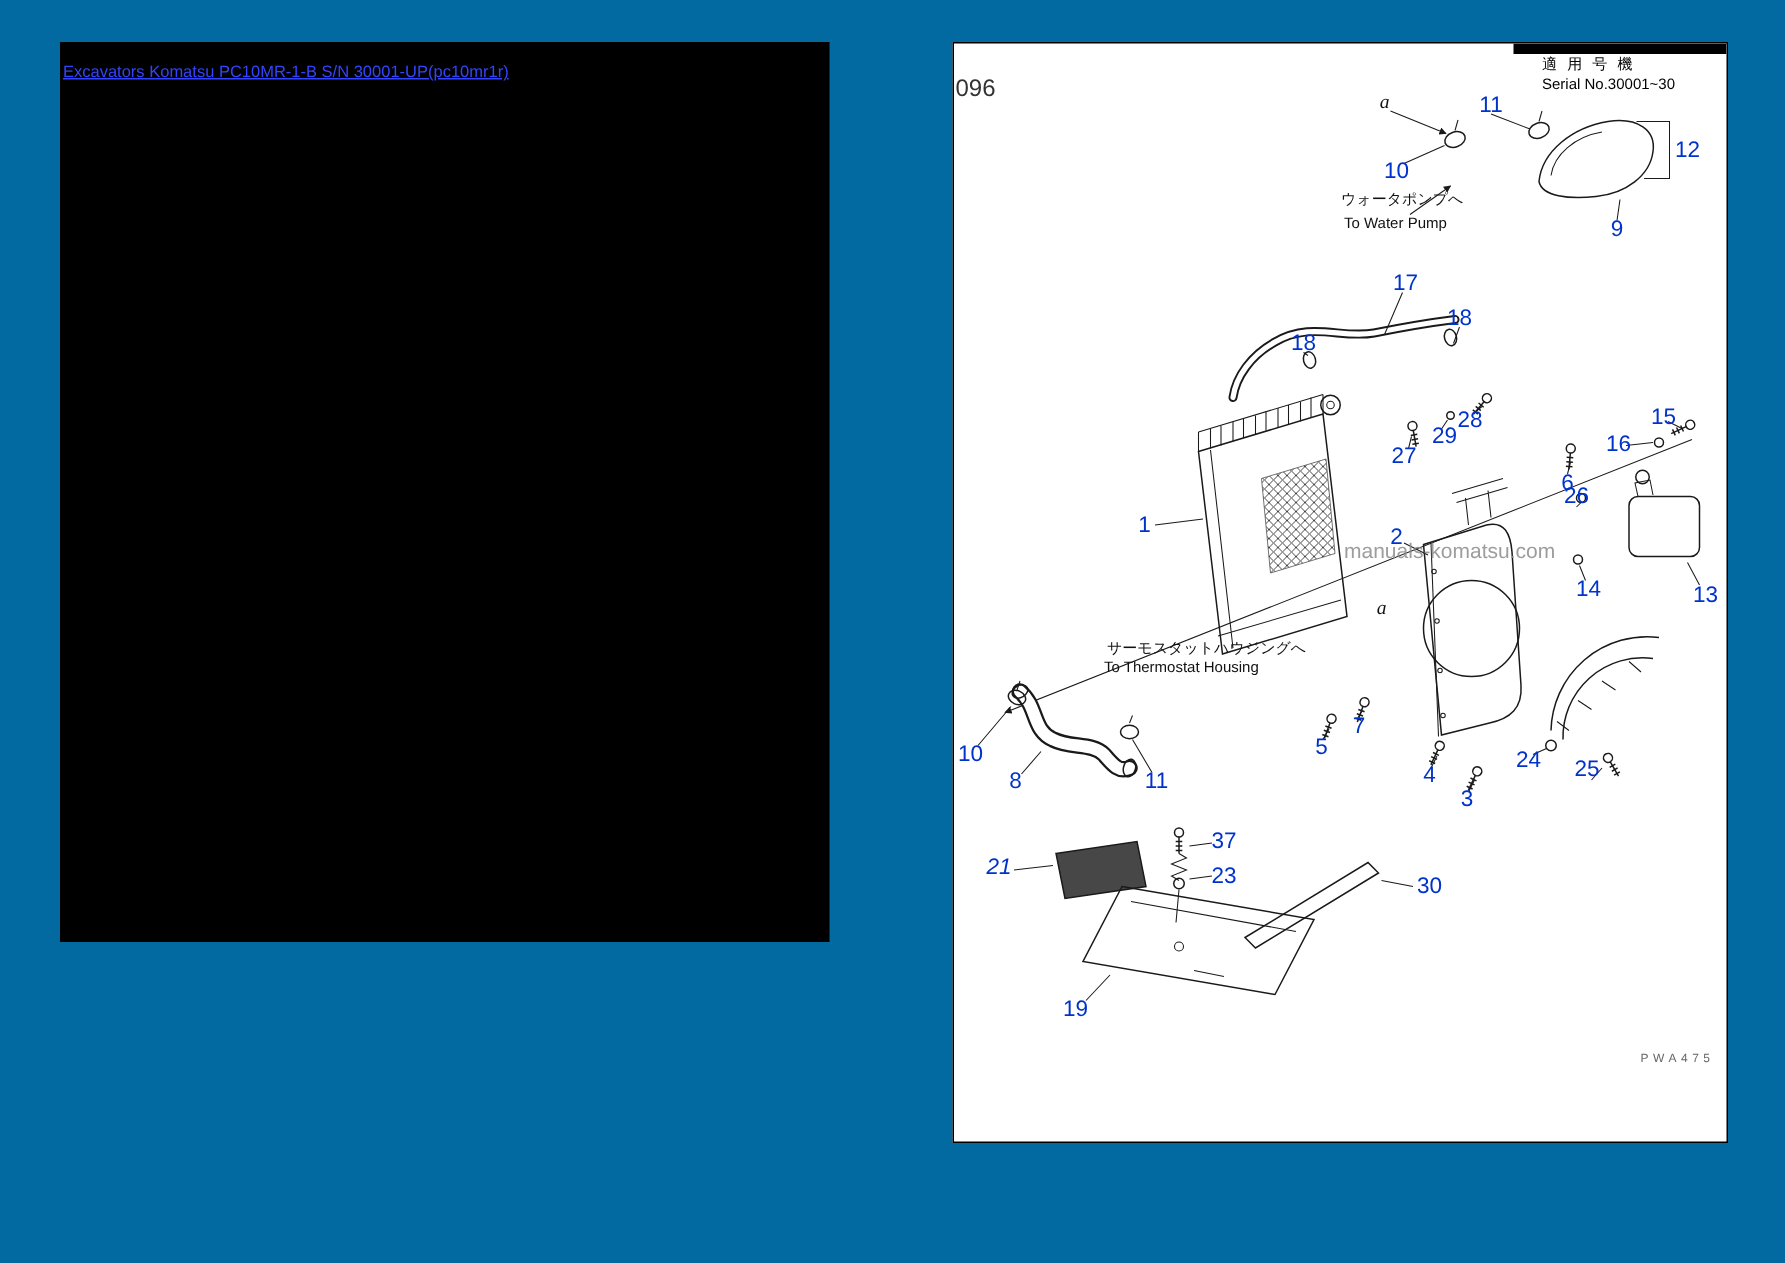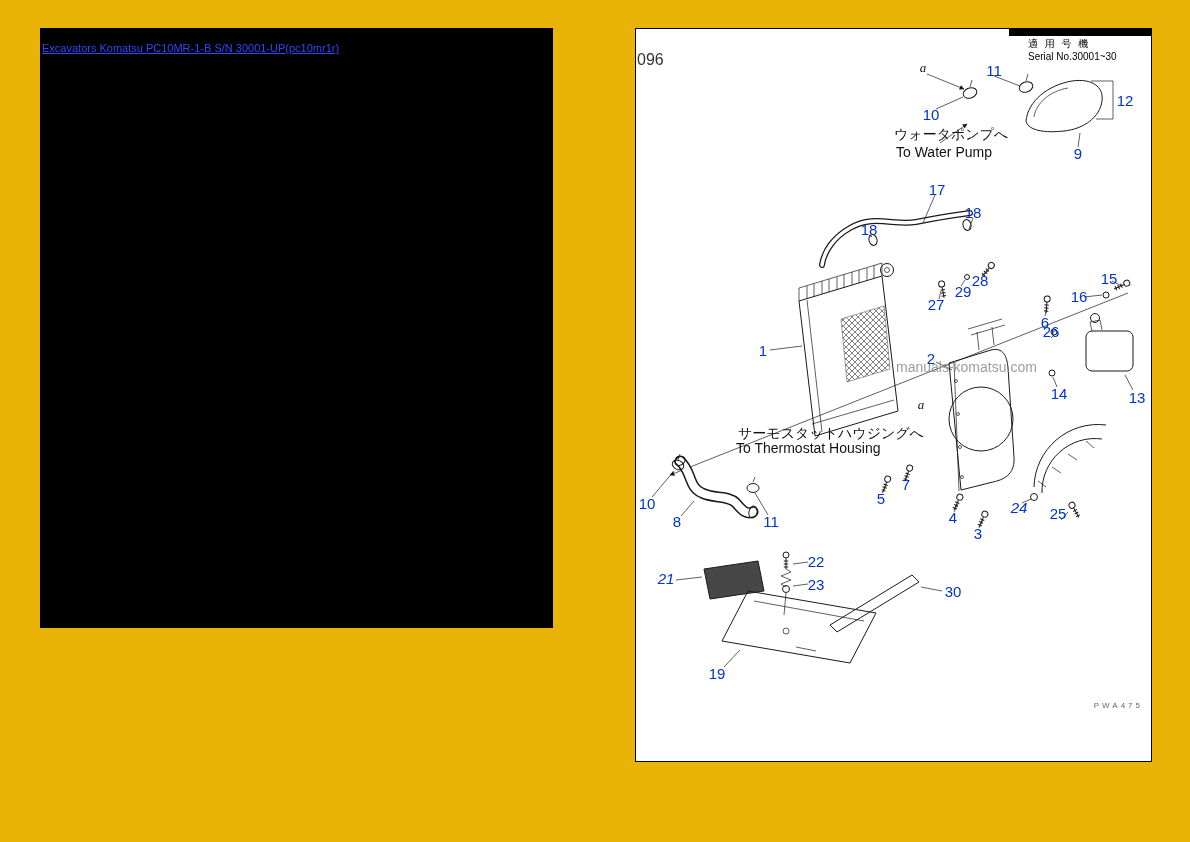--- a/index.html
+++ b/index.html
@@ -1,16 +1,16 @@
 <!DOCTYPE html>
 <html style="--accent: #0033cc;"><head>
 <meta charset="utf-8">
 <style>
   html,body{margin:0;padding:0;background:#fff;}
-  .page{position:relative;width:1190px;height:842px;background:#eab308;overflow:hidden;
+  .page{position:relative;width:1190px;height:842px;background:#0369a1;overflow:hidden;
         font-family:"Liberation Sans",sans-serif;}
 
   
   .black-panel{position:absolute;left:40px;top:28px;width:513px;height:600px;background:#000;}
   .black-panel a{position:absolute;left:2px;top:14px;font-size:11px;color:#3344ff;
                  text-decoration:underline;white-space:nowrap;}
 
   
   .diagram-panel{position:absolute;left:635px;top:28px;width:515px;height:732px;
                  border:1px solid #000;background:#fff;overflow:hidden;}
@@ -20,21 +20,21 @@
   .serial-block{position:absolute;left:392px;top:8px;font-size:10px;color:#000;line-height:13px;}
   .serial-jp{letter-spacing:2px;}
   .watermark{position:absolute;left:260px;top:330px;font-size:14px;color:#8c8c8c;opacity:.85;white-space:nowrap;}
   .bottom-code{position:absolute;right:8px;top:672px;font-size:8px;letter-spacing:3px;color:#666;}
   .top-strip{position:absolute;left:373px;top:0;width:142px;height:7px;background:#000;}
 
   .layer{position:absolute;left:0;top:0;width:100%;height:100%;}
   .callout{position:absolute;transform:translate(-50%,-50%);font-size:15px;
            color:var(--accent,#0033cc);white-space:nowrap;}
   .callout.datum{color:#111;font-style:italic;font-size:13px;font-family:"Liberation Serif",serif;}
-  .annot{position:absolute;font-size:14px;color:#111;white-space:nowrap;}
+  .annot{position:absolute;font-size:10px;color:#111;white-space:nowrap;}
 
   
   .ln{stroke:#1a1a1a;fill:none;stroke-width:1;}
   .thin{stroke-width:.7;}
   .tube-o{stroke:#1a1a1a;stroke-width:6;fill:none;stroke-linecap:round;}
   .tube-i{stroke:#fff;stroke-width:3.5;fill:none;stroke-linecap:round;}
   .tube-o8{stroke:#1a1a1a;stroke-width:11;fill:none;stroke-linecap:round;}
   .tube-i8{stroke:#fff;stroke-width:8;fill:none;stroke-linecap:round;}
 </style>
 </head>
@@ -191,22 +191,22 @@
         <span class="callout" style="left: 423px; top: 364px;">14</span>
         <span class="callout" style="left: 501px; top: 368px;">13</span>
         <span class="callout datum" style="left: 285px; top: 376px;">a</span>
         <span class="callout" style="left: 11px; top: 474px;">10</span>
         <span class="callout" style="left: 41px; top: 492px;">8</span>
         <span class="callout" style="left: 135px; top: 492px;">11</span>
         <span class="callout" style="left: 245px; top: 469px;">5</span>
         <span class="callout" style="left: 270px; top: 455px;">7</span>
         <span class="callout" style="left: 317px; top: 488px;">4</span>
         <span class="callout" style="left: 342px; top: 504px;">3</span>
-        <span class="callout" style="left: 383px; top: 478px; font-style: italic;">24</span>
+        <span class="callout" style="left: 383px; top: 478px;">24</span>
         <span class="callout" style="left: 422px; top: 484px;">25</span>
-        <span class="callout" style="left: 180px; top: 532px;">22</span>
+        <span class="callout" style="left: 180px; top: 532px;">37</span>
         <span class="callout" style="left: 30px; top: 549px; font-style: italic;">21</span>
         <span class="callout" style="left: 180px; top: 555px;">23</span>
         <span class="callout" style="left: 317px; top: 562px;">30</span>
         <span class="callout" style="left: 81px; top: 644px;">19</span>
       </div>
   </div>
 </div>
 
 </body></html>

